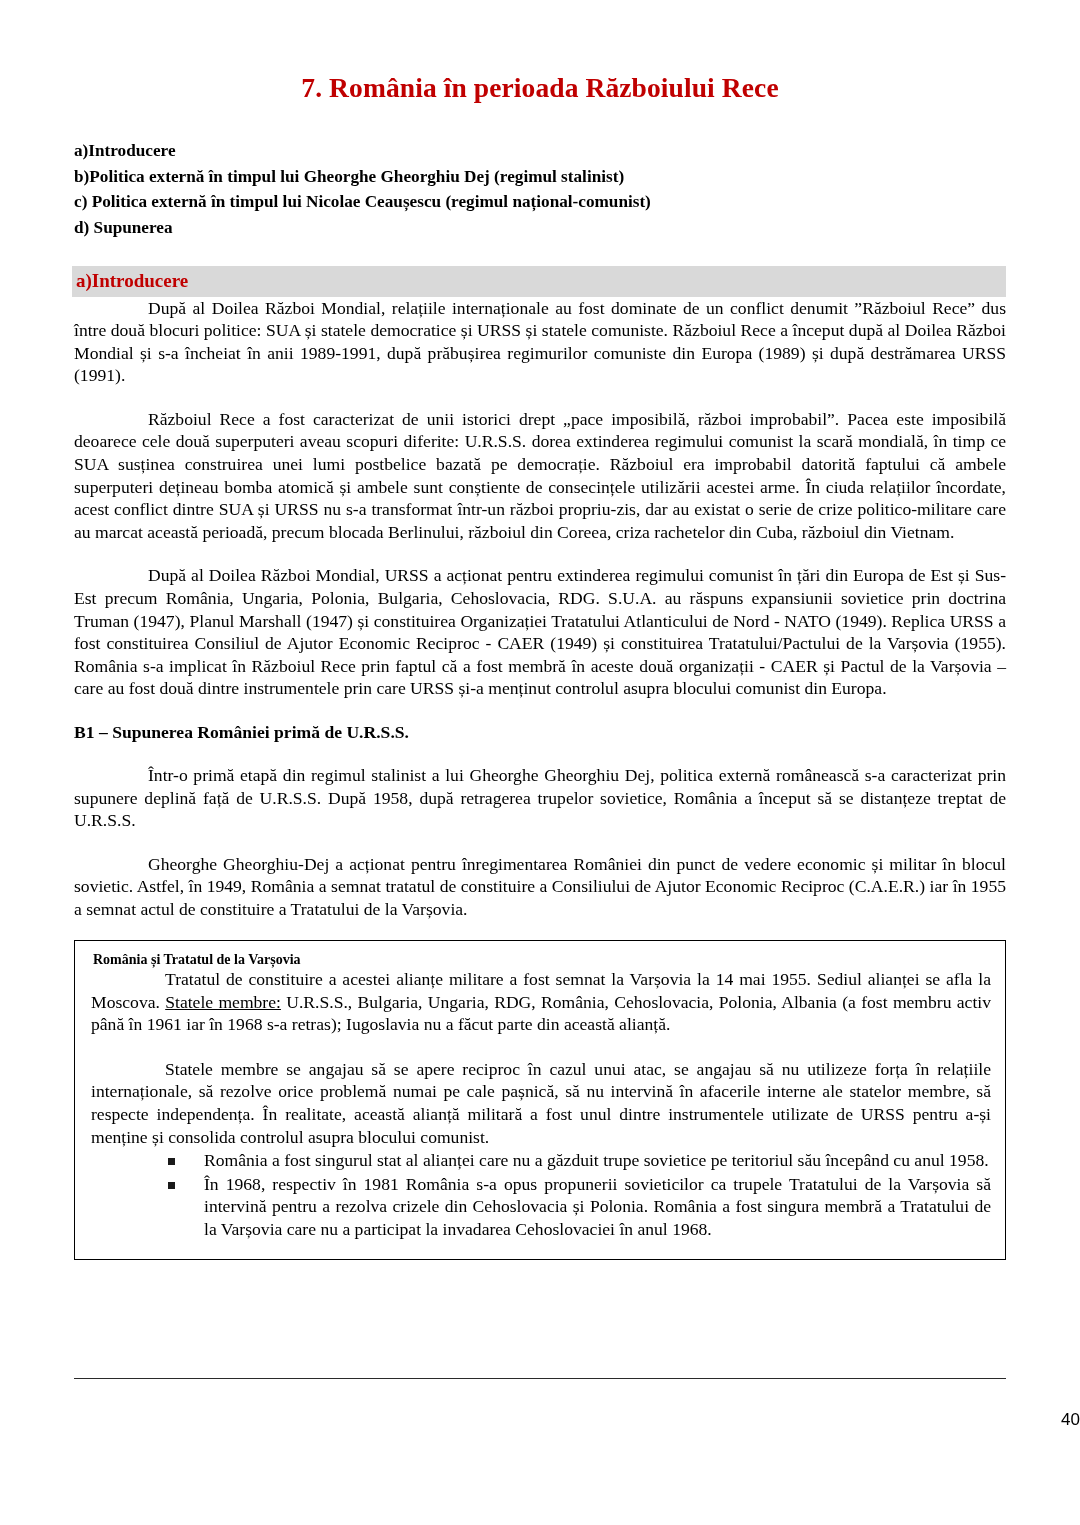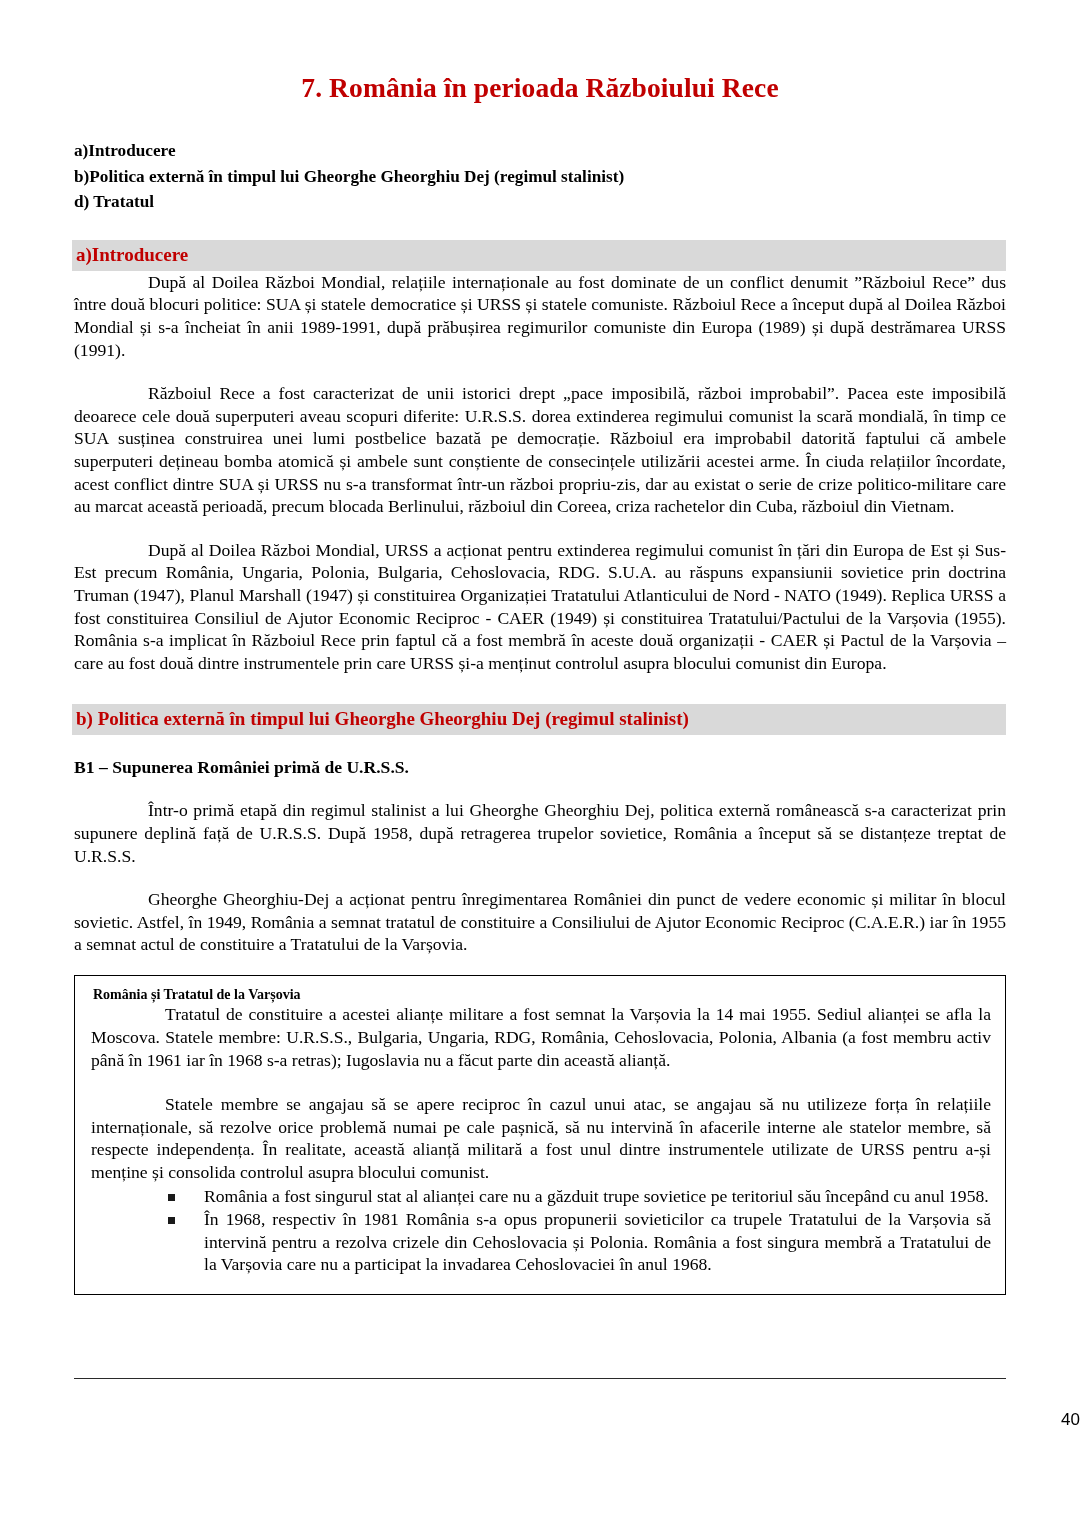--- a/index.html
+++ b/index.html
@@ -82,21 +82,21 @@
     width: 932px;
   }
   .box-title {
     font-weight: bold;
     font-size: 14px;
     margin: 0 0 0 2px;
     line-height: 1.25;
   }
   .box p.body { text-indent: 74px; }
   .box p.gap { margin-top: 22px; }
-  .u { }
+  .u { text-decoration: underline; }
 
   ul.bullets {
     list-style: none;
     margin: 0;
     padding: 0;
     font-size: 17.6px;
     line-height: 1.285;
   }
   ul.bullets li {
     position: relative;
@@ -133,30 +133,30 @@
 </head>
 <body>
 
 <div class="page">
 
   <h1 class="doc-title">7. România în perioada Războiului Rece</h1>
 
   <div class="toc">
     <div>a)Introducere</div>
     <div>b)Politica externă în timpul lui Gheorghe Gheorghiu Dej (regimul stalinist)</div>
-    <div>d) Tratatul</div>
+    <div>c) Politica externă în timpul lui Nicolae Ceaușescu (regimul național-comunist)</div>
+    <div>d) Supunerea</div>
   </div>
 
   <div class="section-band band-a">a)Introducere</div>
 
   <p class="body after-band">După al Doilea Război Mondial, relațiile internaționale au fost dominate de un conflict denumit ”Războiul Rece” dus între două blocuri politice: SUA și statele democratice și URSS și statele comuniste. Războiul Rece a început după al Doilea Război Mondial și s-a încheiat în anii 1989-1991, după prăbușirea regimurilor comuniste din Europa (1989) și după destrămarea URSS (1991).</p>
   <p class="body gap">Războiul Rece a fost caracterizat de unii istorici drept „pace imposibilă, război improbabil”. Pacea este imposibilă deoarece cele două superputeri aveau scopuri diferite: U.R.S.S. dorea extinderea regimului comunist la scară mondială, în timp ce SUA susținea construirea unei lumi postbelice bazată pe democrație. Războiul era improbabil datorită faptului că ambele superputeri dețineau bomba atomică și ambele sunt conștiente de consecințele utilizării acestei arme. În ciuda relațiilor încordate, acest conflict dintre SUA și URSS nu s-a transformat într-un război propriu-zis, dar au existat o serie de crize politico-militare care au marcat această perioadă, precum blocada Berlinului, războiul din Coreea, criza rachetelor din Cuba, războiul din Vietnam.</p>
   <p class="body gap">După al Doilea Război Mondial, URSS a acționat pentru extinderea regimului comunist în țări din Europa de Est și Sus-Est precum România, Ungaria, Polonia, Bulgaria, Cehoslovacia, RDG. S.U.A. au răspuns expansiunii sovietice prin doctrina Truman (1947), Planul Marshall (1947) și constituirea Organizației Tratatului Atlanticului de Nord - NATO (1949). Replica URSS a fost constituirea Consiliul de Ajutor Economic Reciproc -  CAER  (1949) și constituirea Tratatului/Pactului de la Varșovia (1955).  România s-a implicat în Războiul Rece prin faptul că a fost membră  în aceste două organizații - CAER și Pactul de la Varșovia – care au fost două dintre instrumentele prin care URSS și-a menținut controlul asupra blocului comunist din Europa.</p>
 
-  <div class="section-band band-b">b) Politica externă în timpul lui Gheorghe Gheorghiu Dej (regimul stalinist)</div>
 
   <div class="subhead">B1 – Supunerea României primă de U.R.S.S.</div>
 
   <p class="body gap">Într-o primă etapă din regimul stalinist a lui Gheorghe Gheorghiu Dej,  politica externă românească s-a caracterizat prin supunere deplină față de U.R.S.S. După 1958, după retragerea trupelor sovietice, România a început să se distanțeze treptat de U.R.S.S.</p>
   <p class="body gap">Gheorghe Gheorghiu-Dej  a acționat pentru înregimentarea României din punct de vedere economic și  militar în blocul sovietic. Astfel, în 1949, România a semnat tratatul de constituire a Consiliului de Ajutor Economic Reciproc (C.A.E.R.) iar în 1955 a semnat actul de constituire a Tratatului de la Varșovia.</p>
 
   <div class="box">
     <div class="box-title">România și Tratatul de la Varșovia</div>
 
     <p class="body"><span>Tratatul de constituire a acestei alianțe militare a fost semnat la Varșovia la 14 mai 1955. Sediul alianței se afla la Moscova. </span><span class="u">Statele membre:</span><span> U.R.S.S., Bulgaria, Ungaria, RDG, România, Cehoslovacia, Polonia, Albania (a fost membru activ până în 1961 iar în 1968 s-a retras);  Iugoslavia nu a făcut parte din această alianță.</span></p>

